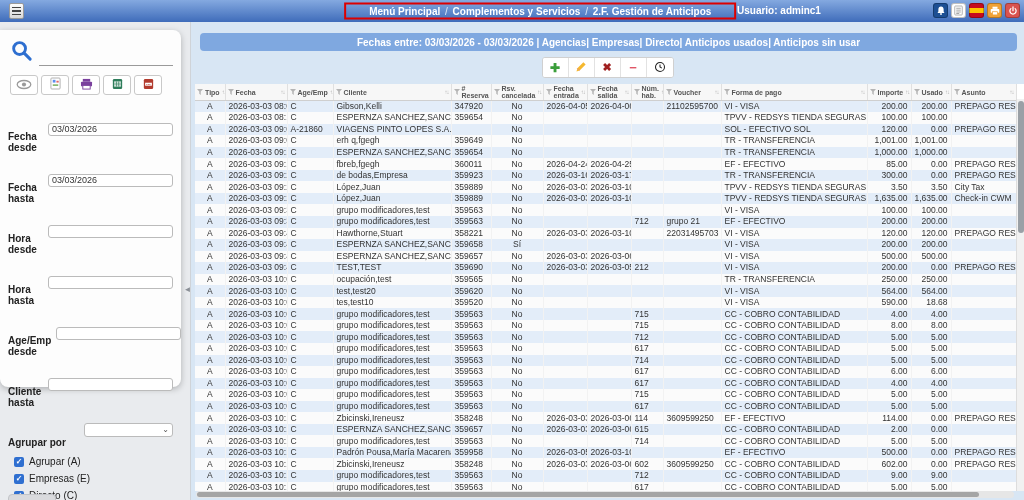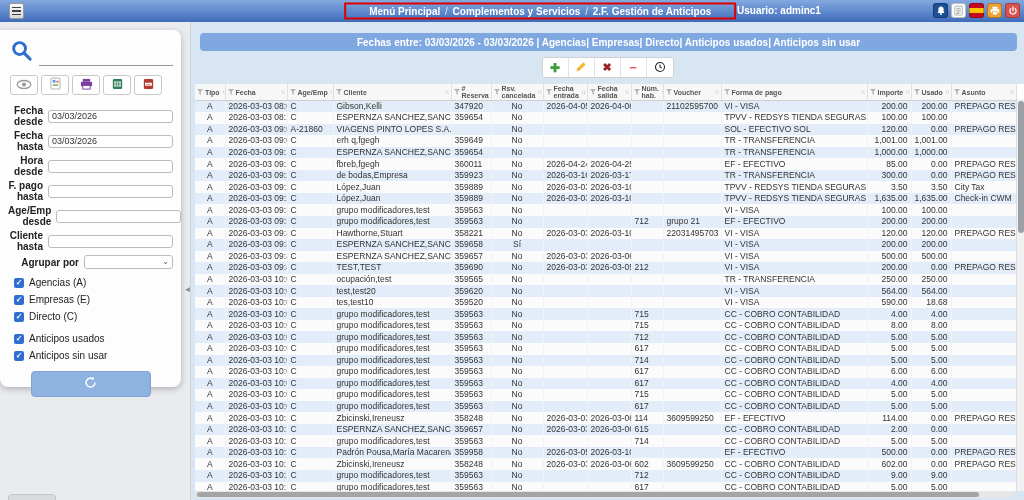--- a/index.html
+++ b/index.html
@@ -35,21 +35,21 @@
     color:#8a8f96; font-size:8px; display:flex; align-items:center; justify-content:center; cursor:pointer; }
   .sidebar { position:absolute; left:0; top:30px; width:181px; height:357px;
     background:#fdfdfd; border-radius:0 8px 8px 8px; box-shadow:0 2px 6px rgba(0,0,0,.25); padding:7px 8px; }
   .search-row { display:flex; align-items:flex-end; gap:6px; margin:2px 0 9px 2px; }
   .search-input { flex:1; border:none; border-bottom:1px solid #9a9a9a; background:transparent;
     height:16px; font-size:10px; outline:none; }
   .export-row { display:flex; gap:3px; margin:0 0 10px 2px; }
   .ebtn { width:28px; height:20px; background:#fff; border:1px solid #c9c9c9; border-radius:3px;
     display:flex; align-items:center; justify-content:center; cursor:pointer; }
   .frow { display:flex; align-items:center; margin-bottom:3px; }
-  .flabel { width:76px; text-align:right; padding-right:5px; font-size:10px; font-weight:bold; color:#222; }
+  .flabel { width:76px; text-align:left; padding-right:5px; font-size:10px; font-weight:bold; color:#222;margin-top:26px; }
   .finput { flex:1; height:13px; border:1px solid #bbb; border-radius:3px; font-size:9px;
     padding:0 3px; color:#333; outline:none; background:#fff; }
   .fselect { flex:1; height:14px; border:1px solid #bbb; border-radius:3px; background:#fff;
     position:relative; cursor:pointer; }
   .fselect .chev { position:absolute; right:3px; top:1px; font-size:8px; color:#555; }
   .checks { margin:8px 0 0 6px; }
   .checks.second { margin-top:11px; }
   .crow { display:flex; align-items:center; gap:5px; margin-bottom:6px; cursor:pointer; }
   .cbox { width:10px; height:10px; background:#2f6fd0; border-radius:2px; color:#fff;
     font-size:8px; line-height:10px; text-align:center; font-weight:bold; }
@@ -192,42 +192,42 @@
       </div>
       <div class="frow">
         <label class="flabel">Fecha hasta</label>
         <input class="finput" value="03/03/2026" style="">
       </div>
       <div class="frow">
         <label class="flabel">Hora desde</label>
         <input class="finput" style="">
       </div>
       <div class="frow">
-        <label class="flabel">F. pago hasta</label>
+        <label class="flabel">Hora hasta</label>
         <input class="finput" style="">
       </div>
       <div class="frow">
         <label class="flabel">Age/Emp desde</label>
         <input class="finput" style="">
       </div>
       <div class="frow">
         <label class="flabel">Cliente hasta</label>
         <input class="finput" style="">
       </div>
     </div>
   <div class="frow">
     <label class="flabel">Agrupar por</label>
     <div class="fselect">
         <span class="chev">⌄</span>
       </div>
   </div>
   <div class="checks">
       <div class="crow">
         <span class="cbox">✓</span>
-        <span class="clabel">Agencias (A)</span>
+        <span class="clabel">Agrupar (A)</span>
       </div>
       <div class="crow">
         <span class="cbox">✓</span>
         <span class="clabel">Empresas (E)</span>
       </div>
       <div class="crow">
         <span class="cbox">✓</span>
         <span class="clabel">Directo (C)</span>
       </div>
     </div>

